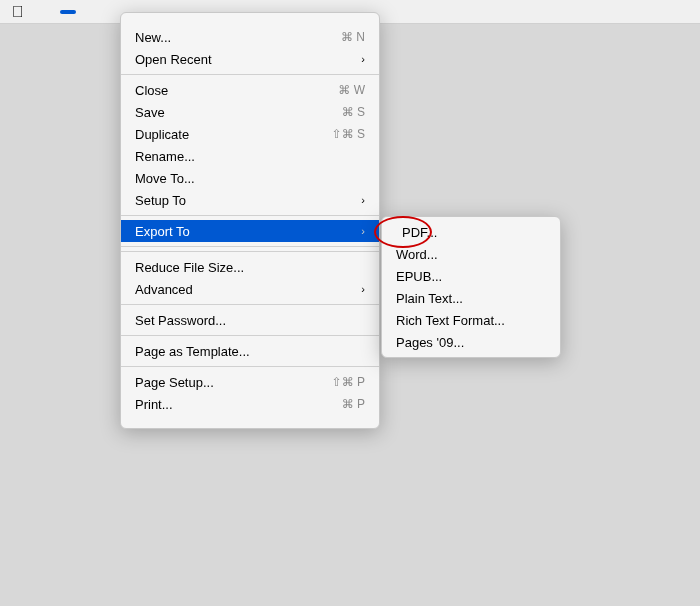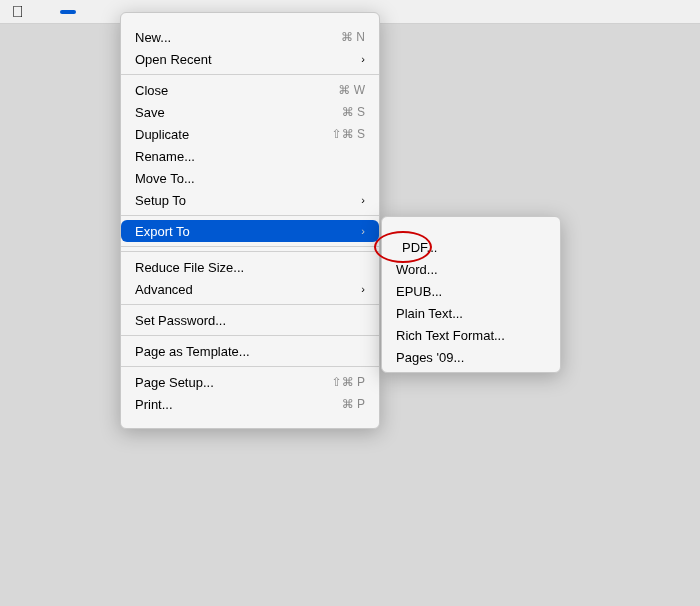--- a/index.html
+++ b/index.html
@@ -63,21 +63,20 @@
       align-items: center;
       padding: 3px 14px;
       cursor: pointer;
       position: relative;
       color: #000;
       min-height: 22px;
     }
     .menu-item:hover, .menu-item.highlighted {
       background: #0058d1;
       color: #fff;
-      border-radius: 6px;
     }
     .menu-item.highlighted {
       background: #0058d1;
       color: #fff;
     }
     .menu-item .label {
       flex: 1;
     }
     .menu-item .shortcut {
       color: #888;
@@ -127,21 +126,20 @@
       width: 58px;
       height: 32px;
       border: 2px solid #cc0000;
       border-radius: 50%;
       top: -5px;
       left: -8px;
       pointer-events: none;
     }
     .submenu-item:first-child {
       position: relative;
-      margin-top: 15px;
     }
 
     
     .desktop-content {
       position: absolute;
       top: 24px;
       left: 0;
       right: 0;
       bottom: 0;
       background: #d8d8d8;

